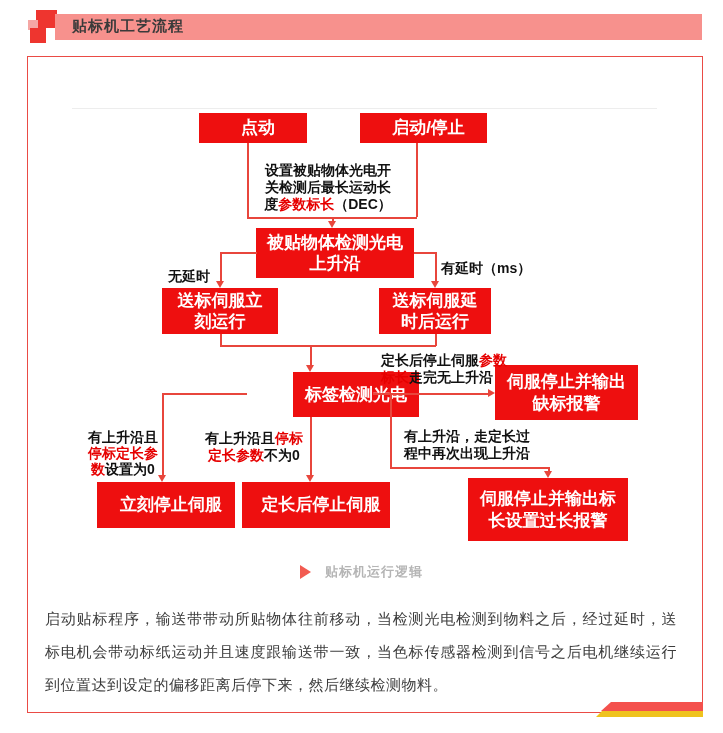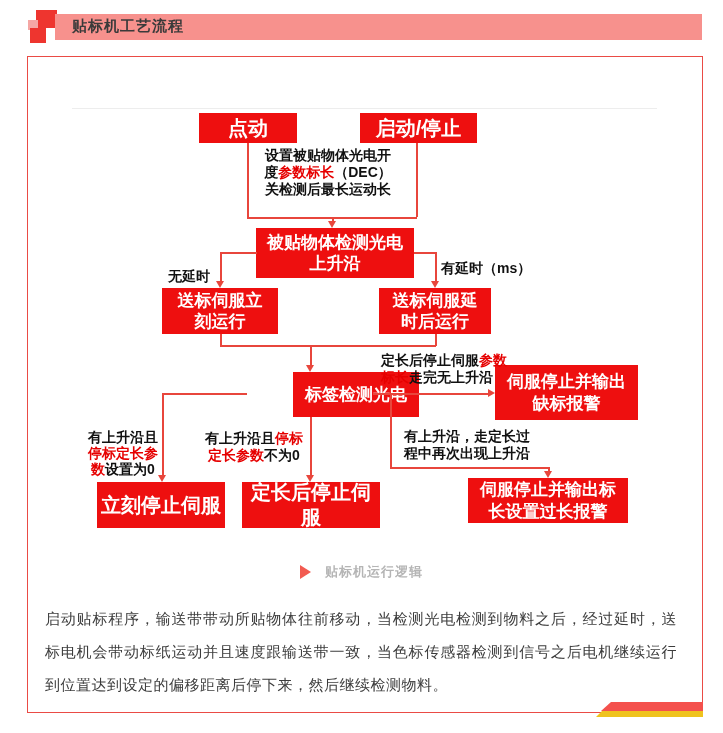--- a/index.html
+++ b/index.html
@@ -18,21 +18,21 @@
   .lg3{left:2px;top:18px;width:16px;height:15px;background:#ee352f;}
   .lg4{left:19px;top:18px;width:10px;height:10px;background:#ffffff;}
   
   .frame{position:absolute;left:27px;top:56px;width:676px;height:657px;
          border:1px solid #ea4b45;background:#ffffff;box-sizing:border-box;}
   .divider{position:absolute;left:72px;top:108px;width:585px;height:1px;background:#ededed;}
   
   .fc-box{position:absolute;background:#ee0f0f;color:#ffffff;font-weight:bold;
           display:flex;align-items:center;justify-content:center;text-align:center;
           white-space:pre-line;line-height:1.25;}
-  .fz20{font-size:20px;}
+  .fz20{font-size:17px;padding-left:10px;}
   .fz17{font-size:17px;}
   
   .note{position:absolute;font-size:14px;font-weight:bold;color:#111111;line-height:17px;}
   .note.center{text-align:center;}
   .seg-red{color:#e60000;}
   
   .h,.v{position:absolute;background:#e8463c;}
   .h{height:1.5px;}
   .v{width:1.5px;}
   .arr-d{position:absolute;width:0;height:0;
@@ -76,27 +76,27 @@
 上升沿</div>
 <div class="fc-box fz17" style="left:162px;top:288px;width:116px;height:46px;">送标伺服立
 刻运行</div>
 <div class="fc-box fz17" style="left:379px;top:288px;width:112px;height:46px;">送标伺服延
 时后运行</div>
 <div class="fc-box fz17" style="left:247px;top:372px;width:126px;height:45px;margin-left:46px;">标签检测光电</div>
 <div class="fc-box fz17" style="left:495px;top:365px;width:143px;height:55px;">伺服停止并输出
 缺标报警</div>
 <div class="fc-box fz20" style="left:97px;top:482px;width:128px;height:46px;">立刻停止伺服</div>
 <div class="fc-box fz20" style="left:242px;top:482px;width:138px;height:46px;">定长后停止伺服</div>
-<div class="fc-box fz17" style="left:468px;top:478px;width:160px;height:45px;">伺服停止并输出标
+<div class="fc-box fz17" style="left:468px;top:478px;width:160px;height:63px;">伺服停止并输出标
 长设置过长报警</div>
 
-<div class="note center" style="left:257px;top:147px;width:142px;">
+<div class="note center" style="left:257px;top:162px;width:142px;">
     <div><span>设置被贴物体光电开</span></div>
+    <div><span>关检测后最长运动长</span></div>
     <div><span>度</span><span class="seg-red">参数标长</span><span>（DEC）</span></div>
-    <div><span>关检测后最长运动长</span></div>
   </div>
 <div class="note" style="left:168px;top:260px;margin-top:8px;">无延时</div>
 <div class="note" style="left:441px;top:260px;">有延时（ms）</div>
 <div class="note" style="left:381px;top:352px;width:132px;">
     <div><span>定长后停止伺服</span><span class="seg-red">参数</span></div>
     <div><span class="seg-red">标长</span><span>走完无上升沿</span></div>
   </div>
 <div class="note center" style="left:84px;top:429px;width:78px;line-height:16px;">
     <div><span>有上升沿且</span></div>
     <div><span class="seg-red">停标定长参</span></div>

